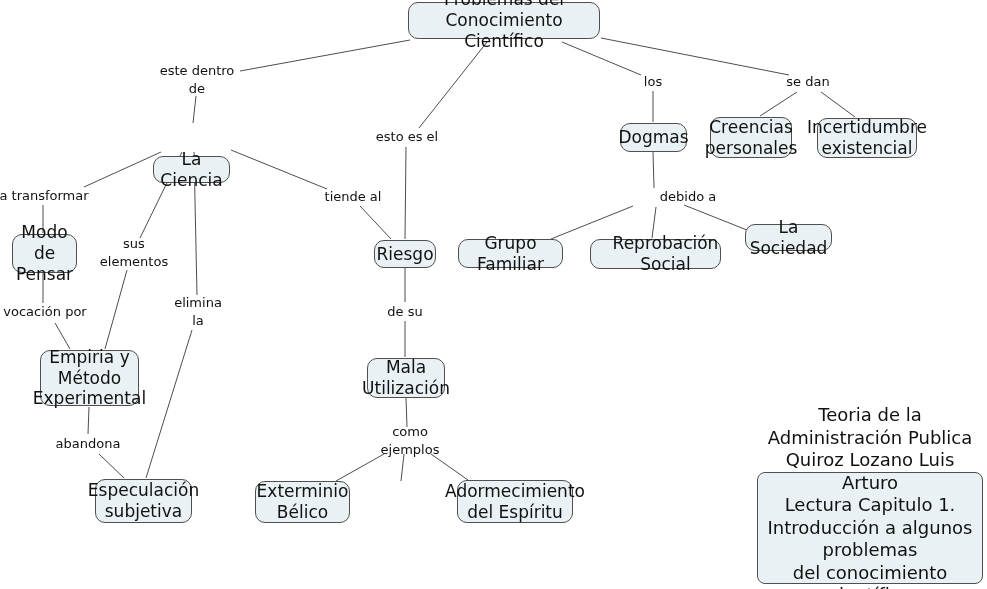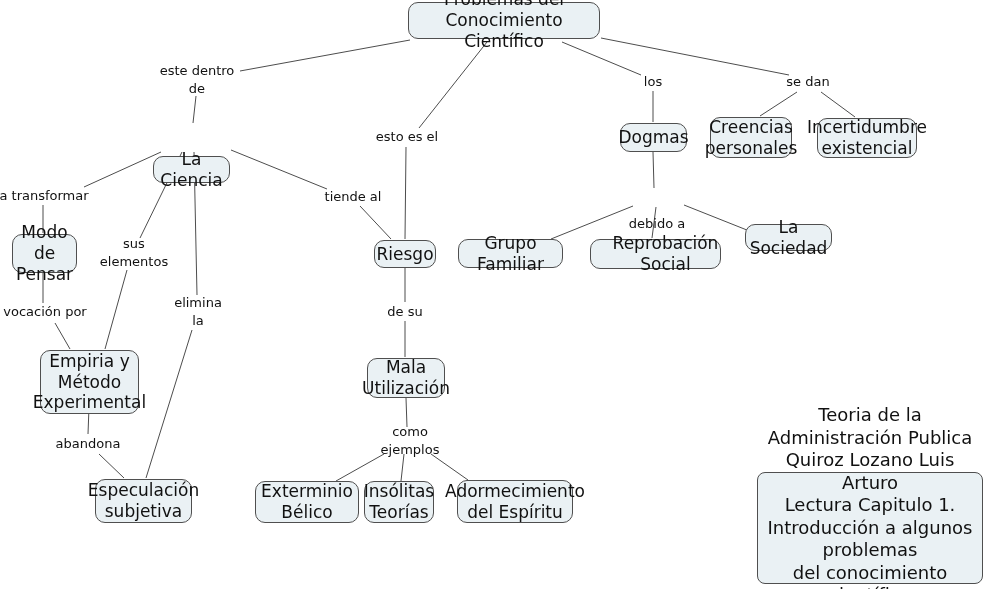--- a/index.html
+++ b/index.html
@@ -98,32 +98,30 @@
     <line x1="633" y1="206" x2="551" y2="239"></line>
     <line x1="656" y1="207" x2="652" y2="238"></line>
     <line x1="684" y1="205" x2="772" y2="240"></line>
   </svg>
 
   <div class="node" style="left:408px; top:2px;   width:192px; height:37px;">Problemas del Conocimiento
 Científico</div>
   <div class="node" style="left:153px; top:124px; width:77px;  height:27px;margin-top:32px;">La Ciencia</div>
   <div class="node" style="left:12px;  top:234px; width:65px;  height:39px;">Modo de
 Pensar</div>
-  <div class="node" style="left:40px;  top:350px; width:99px;  height:64px;">Empiria y
+  <div class="node" style="left:40px;  top:350px; width:99px;  height:56px;">Empiria y
 Método
 Experimental</div>
   <div class="node" style="left:95px;  top:479px; width:97px;  height:44px;">Especulación
 subjetiva</div>
   <div class="node" style="left:374px; top:240px; width:62px;  height:28px;">Riesgo</div>
   <div class="node" style="left:367px; top:358px; width:78px;  height:40px;">Mala
 Utilización</div>
-  <div class="node" style="left:255px; top:481px; width:104px;  height:42px;">Exterminio
+  <div class="node" style="left:255px; top:481px; width:95px;  height:42px;">Exterminio
 Bélico</div>
-  <div class="node" style="left:364px; top:481px; width:70px;  height:42px;">Insólitas
-Teorías</div>
   <div class="node" style="left:457px; top:480px; width:116px; height:43px;">Adormecimiento
 del Espíritu</div>
   <div class="node" style="left:620px; top:123px; width:67px;  height:29px;">Dogmas</div>
   <div class="node" style="left:710px; top:117px; width:82px;  height:41px;">Creencias
 personales</div>
   <div class="node" style="left:817px; top:118px; width:100px; height:40px;">Incertidumbre
 existencial</div>
   <div class="node" style="left:458px; top:239px; width:105px; height:29px;">Grupo Familiar</div>
   <div class="node" style="left:590px; top:239px; width:131px; height:30px;padding-left:24px;">Reprobación Social</div>
   <div class="node" style="left:745px; top:224px; width:87px;  height:27px;">La Sociedad</div>
@@ -137,21 +135,21 @@
   <div class="link-label" style="left:134px; top:253px;">sus
 elementos</div>
   <div class="link-label" style="left:198px; top:312px;">elimina
 la</div>
   <div class="link-label" style="left:353px; top:197px;">tiende al</div>
   <div class="link-label" style="left:45px;  top:312px;">vocación por</div>
   <div class="link-label" style="left:88px;  top:444px;">abandona</div>
   <div class="link-label" style="left:405px; top:312px;">de su</div>
   <div class="link-label" style="left:410px; top:441px;">como
 ejemplos</div>
-  <div class="link-label" style="left:657px; top:197px;margin-top:27px;">debido a</div>
+  <div class="link-label" style="left:688px; top:197px;">debido a</div>
 
   <div class="info-box">Teoria de la Administración Publica
 Quiroz Lozano Luis Arturo
 Lectura Capitulo 1.
 Introducción a algunos problemas
 del conocimiento científico
 Mapa 1
 Versión 2</div>
 
 </div>

